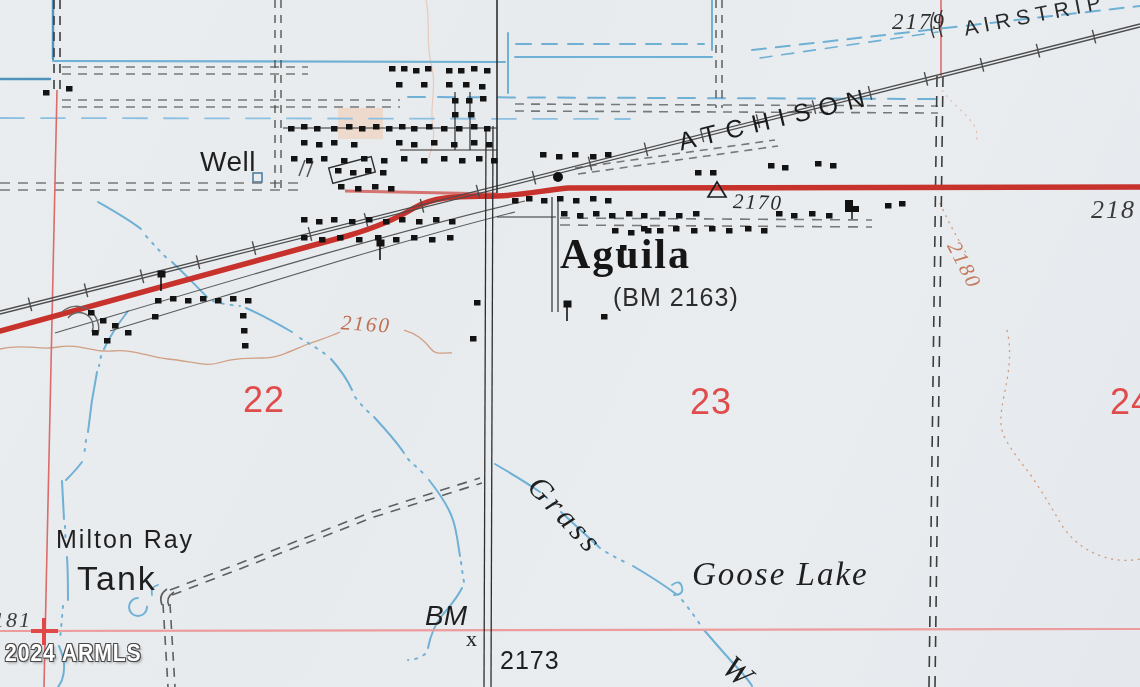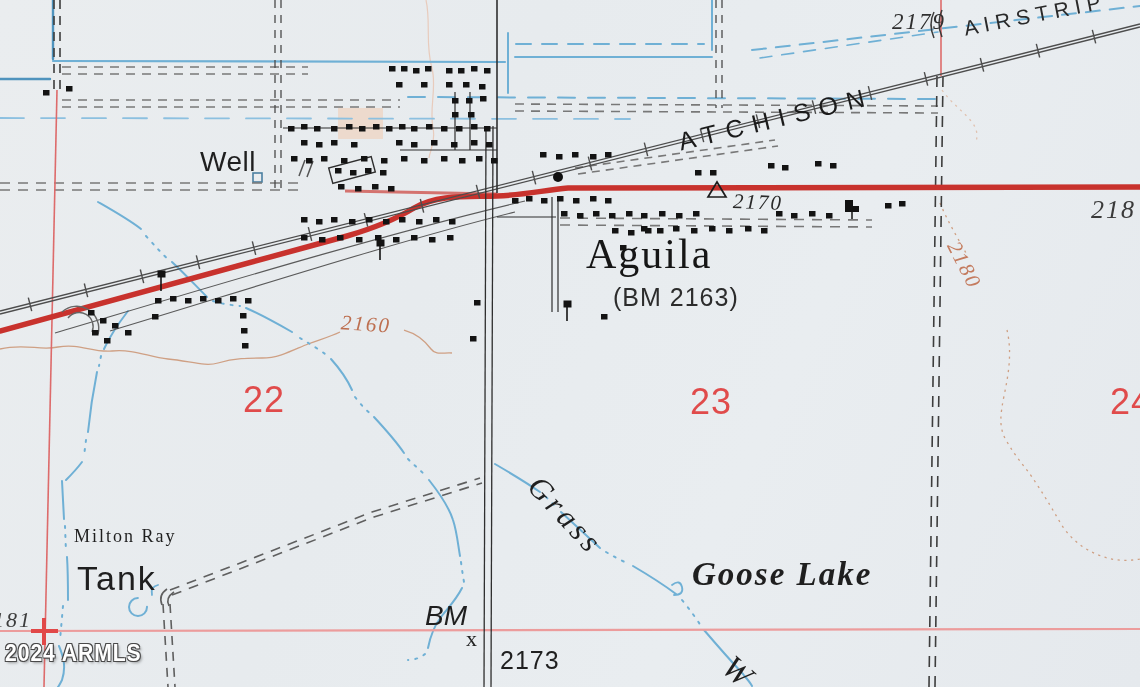--- a/index.html
+++ b/index.html
@@ -339,32 +339,32 @@
           <line x1="567" y1="307" x2="567" y2="321" stroke-width="1.6"></line>
         </g>
   </g>
 </svg>
 
   <div class="lbl sans" style="left:200px;top:148px;font-size:28px;letter-spacing:.5px;">Well</div>
   <div class="lbl sans" style="left:676px;top:130px;font-size:25px;letter-spacing:9px;transform:rotate(-13.5deg);transform-origin:left top;color:#1b1b1b;">ATCHISON</div>
   <div class="lbl sans" style="left:962px;top:18px;font-size:21px;letter-spacing:6px;transform:rotate(-11deg);transform-origin:left top;color:#2a2a2a;">AIRSTRIP</div>
   <div class="lbl ital" style="left:860px;top:10px;font-size:23px;color:#2f2f2f;letter-spacing:2px;margin-left:32px;">2179</div>
   <div class="lbl ital" style="left:733px;top:192px;font-size:21px;color:#2a2a2a;letter-spacing:2px;transform:rotate(2deg);">2170</div>
-  <div class="lbl serif" style="left:586px;top:233px;font-size:42px;font-weight:400;letter-spacing:2px;color:#161616;">Aguila</div>
+  <div class="lbl serif" style="left:560px;top:233px;font-size:42px;font-weight:700;letter-spacing:2px;color:#161616;">Aguila</div>
   <div class="lbl sans" style="left:613px;top:285px;font-size:25px;letter-spacing:1px;color:#2c2c2c;">(BM 2163)</div>
   <div class="lbl ital brown" style="left:341px;top:314px;font-size:21px;letter-spacing:2px;transform:rotate(4deg);">2160</div>
   <div class="lbl ital" style="left:962px;top:238px;font-size:21px;letter-spacing:2px;color:#c47b5e;transform:rotate(63deg);transform-origin:left top;">2180</div>
   <div class="lbl ital" style="left:1091px;top:197px;font-size:26px;color:#3a3a3a;letter-spacing:2px;">218</div>
   <div class="lbl sans rednum" style="left:243px;top:382px;">22</div>
   <div class="lbl sans rednum" style="left:690px;top:384px;text-align:center;">23</div>
   <div class="lbl sans rednum" style="left:1110px;top:384px;">24</div>
-  <div class="lbl sans" style="left:74px;top:527px;font-size:18px;letter-spacing:2px;font-family:Liberation Serif, serif;">Milton Ray</div>
+  <div class="lbl sans" style="left:56px;top:527px;font-size:25px;letter-spacing:2px;">Milton Ray</div>
   <div class="lbl sans" style="left:77px;top:561px;font-size:34px;letter-spacing:2px;">Tank</div>
   <div class="lbl ital" style="left:545px;top:470px;font-size:31px;letter-spacing:4px;transform:rotate(47deg);transform-origin:left top;">Grass</div>
-  <div class="lbl ital" style="left:692px;top:558px;font-size:33px;letter-spacing:2px;font-weight:bold;">Goose Lake</div>
+  <div class="lbl ital" style="left:692px;top:558px;font-size:33px;letter-spacing:2px;">Goose Lake</div>
   <div class="lbl sans" style="left:425px;top:602px;font-size:28px;font-style:italic;">BM</div>
   <div class="lbl serif" style="left:466px;top:628px;font-size:22px;color:#222;">x</div>
   <div class="lbl sans" style="left:500px;top:648px;font-size:25px;letter-spacing:1px;">2173</div>
   <div class="lbl ital" style="left:-7px;top:609px;font-size:22px;color:#3c3c3c;letter-spacing:2px;">181</div>
   <div class="lbl ital" style="left:738px;top:650px;font-size:33px;transform:rotate(42deg);transform-origin:left top;">W</div>
 
   <div class="watermark">2024 ARMLS</div>
 </div>
 
 </body></html>

